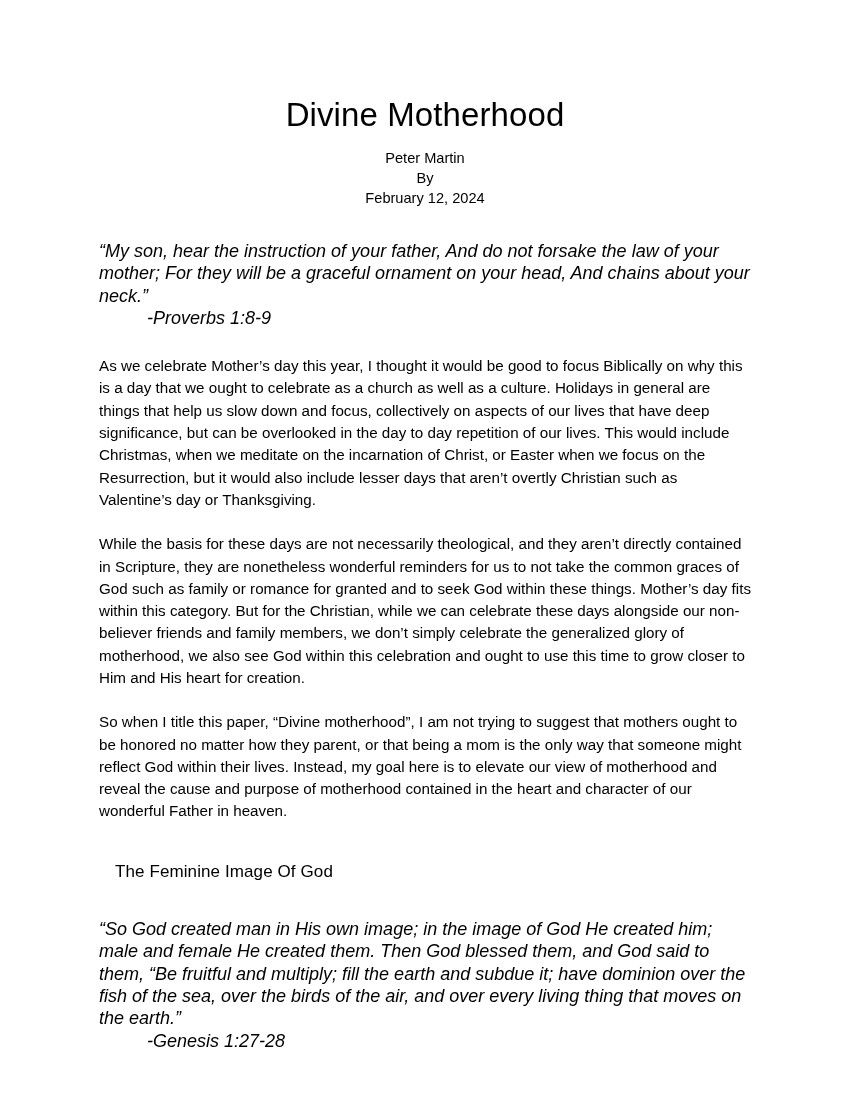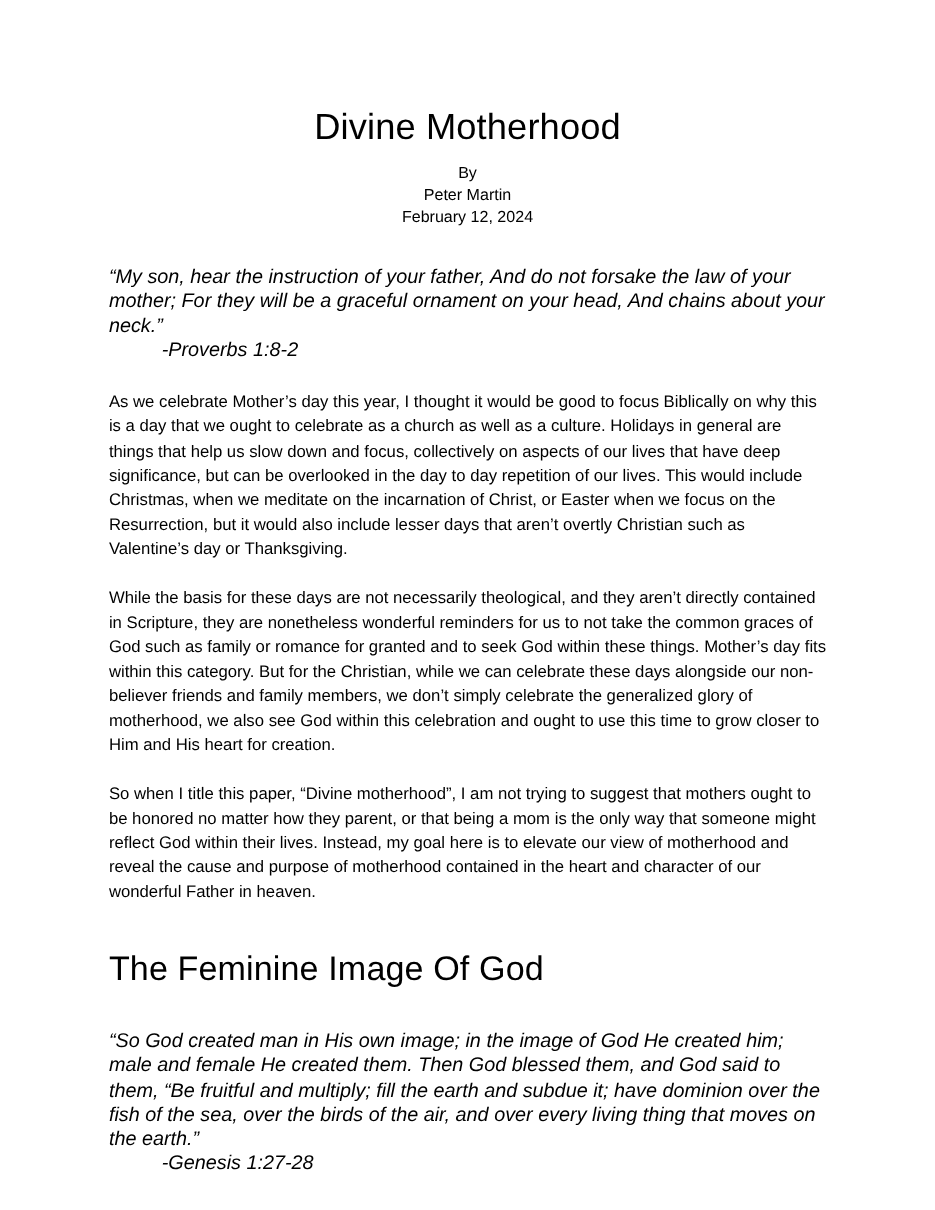--- a/index.html
+++ b/index.html
@@ -68,46 +68,46 @@
   .body-par {
     font-size: 15.2px;
     line-height: 22.3px;
     margin: 0 0 22px 0;
     text-align: left;
   }
   .par-first { margin-top: 26px; }
 
   
   .section-heading {
-    margin: 0;
+    margin: 16px;
     padding-top: 17px;
-    font-size: 31px;
+    font-size: 17px;
     font-weight: 400;
     line-height: 1.2;
     letter-spacing: 0.1px;
   }
   .heading-quote { margin-top: 36px; }
 </style>
 </head>
 <body>
 
 <div class="page">
   <div class="content">
 
     <h1 class="doc-title">Divine Motherhood</h1>
 
     <div class="byline">
+      <div>Peter Martin</div>
       <div>By</div>
-      <div>Peter Martin</div>
       <div>February 12, 2024</div>
     </div>
 
     <div class="quote-block">
       <p class="quote-text">“My son, hear the instruction of your father, And do not forsake the law of your mother; For they will be a graceful ornament on your head, And chains about your neck.”</p>
-      <p class="citation">-Proverbs 1:8-2</p>
+      <p class="citation">-Proverbs 1:8-9</p>
     </div>
 
     <p class="body-par par-first">As we celebrate Mother’s day this year, I thought it would be good to focus Biblically on why this is a day that we ought to celebrate as a church as well as a culture. Holidays in general are things that help us slow down and focus, collectively on aspects of our lives that have deep significance, but can be overlooked in the day to day repetition of our lives. This would include Christmas, when we meditate on the incarnation of Christ, or Easter when we focus on the Resurrection, but it would also include lesser days that aren’t overtly Christian such as Valentine’s day or Thanksgiving.</p>
 
     <p class="body-par">While the basis for these days are not necessarily theological, and they aren’t directly contained in Scripture, they are nonetheless wonderful reminders for us to not take the common graces of God such as family or romance for granted and to seek God within these things. Mother’s day fits within this category. But for the Christian, while we can celebrate these days alongside our non-believer friends and family members, we don’t simply celebrate the generalized glory of motherhood, we also see God within this celebration and ought to use this time to grow closer to Him and His heart for creation.</p>
 
     <p class="body-par">So when I title this paper, “Divine motherhood”, I am not trying to suggest that mothers ought to be honored no matter how they parent, or that being a mom is the only way that someone might reflect God within their lives. Instead, my goal here is to elevate our view of motherhood and reveal the cause and purpose of motherhood contained in the heart and character of our wonderful Father in heaven.</p>
 
     <h2 class="section-heading">The Feminine Image Of God</h2>
 

